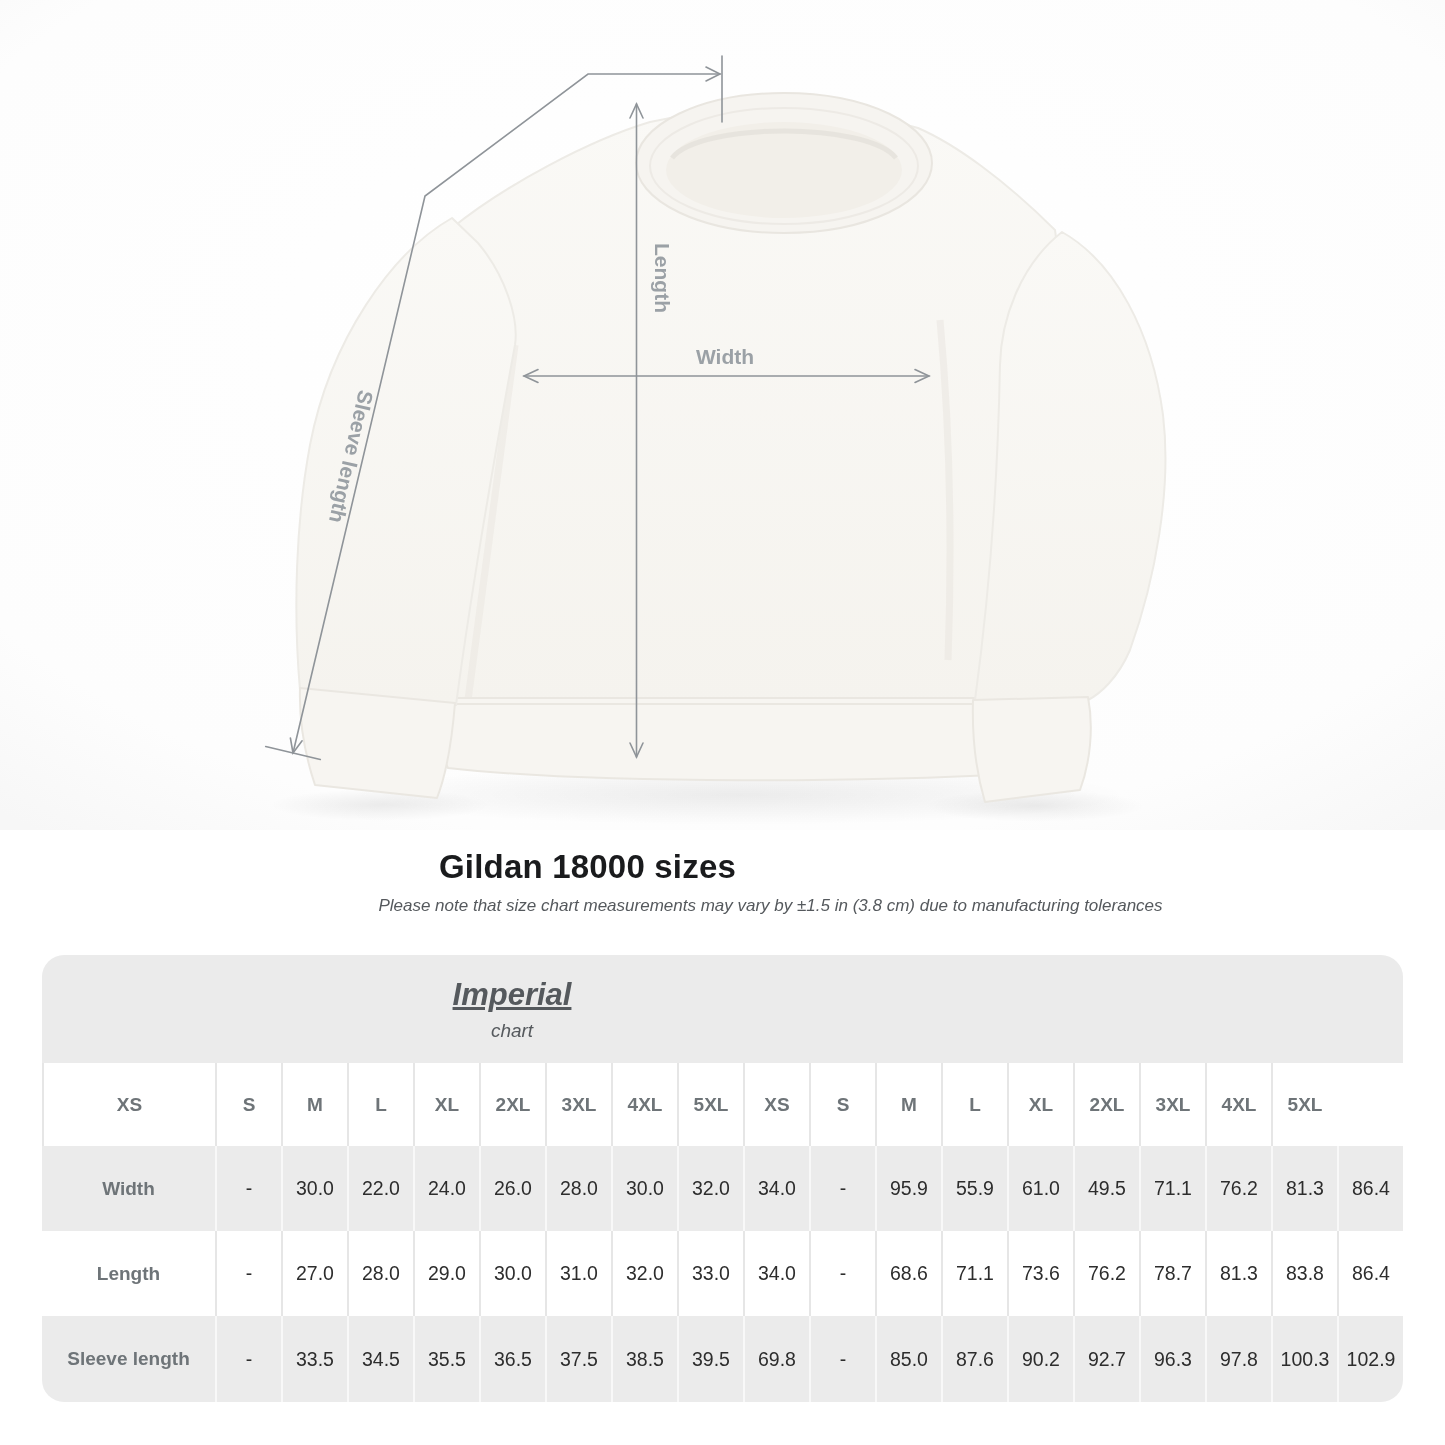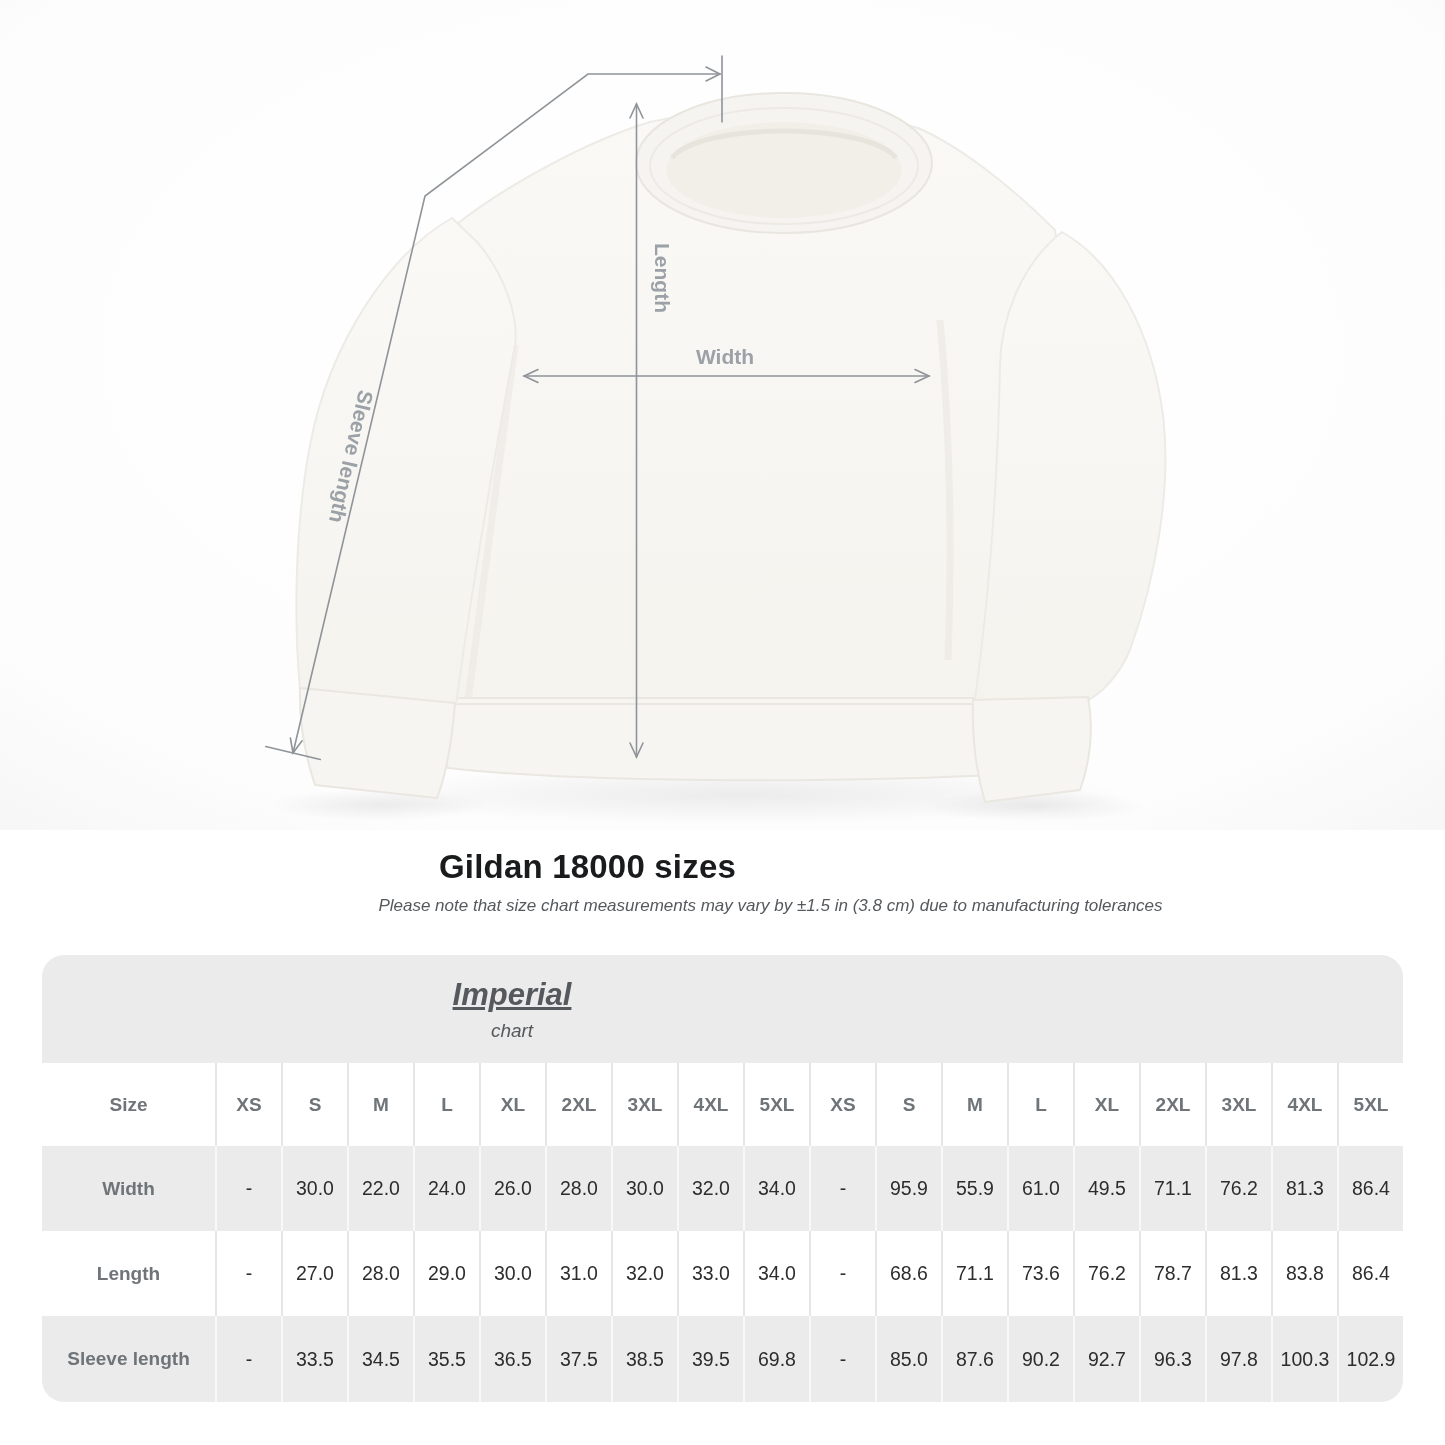--- a/index.html
+++ b/index.html
@@ -156,21 +156,20 @@
 
     <div class="grid-row row-units">
       <div class="c first"></div>
       <div class="unit-group">
         <div class="unit-name">Imperial</div>
         <div class="unit-sub">chart</div>
       </div>
     </div>
 
     <div class="grid-row row-sizes">
-      <div class="c first lbl">Size</div>
       <div class="c lbl">XS</div>
       <div class="c lbl">S</div>
       <div class="c lbl">M</div>
       <div class="c lbl">L</div>
       <div class="c lbl">XL</div>
       <div class="c lbl">2XL</div>
       <div class="c lbl">3XL</div>
       <div class="c lbl">4XL</div>
       <div class="c lbl">5XL</div>
       <div class="c lbl">XS</div>

